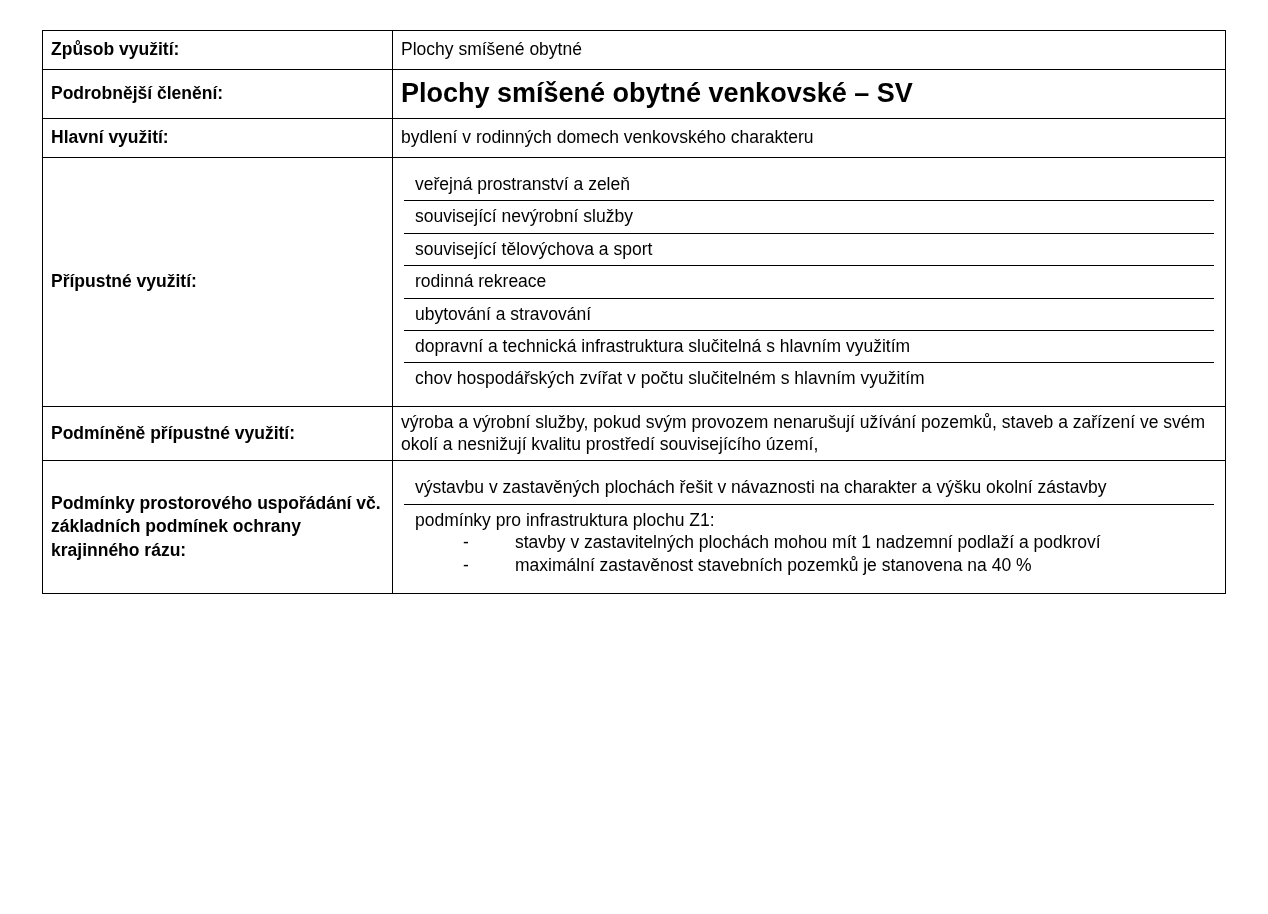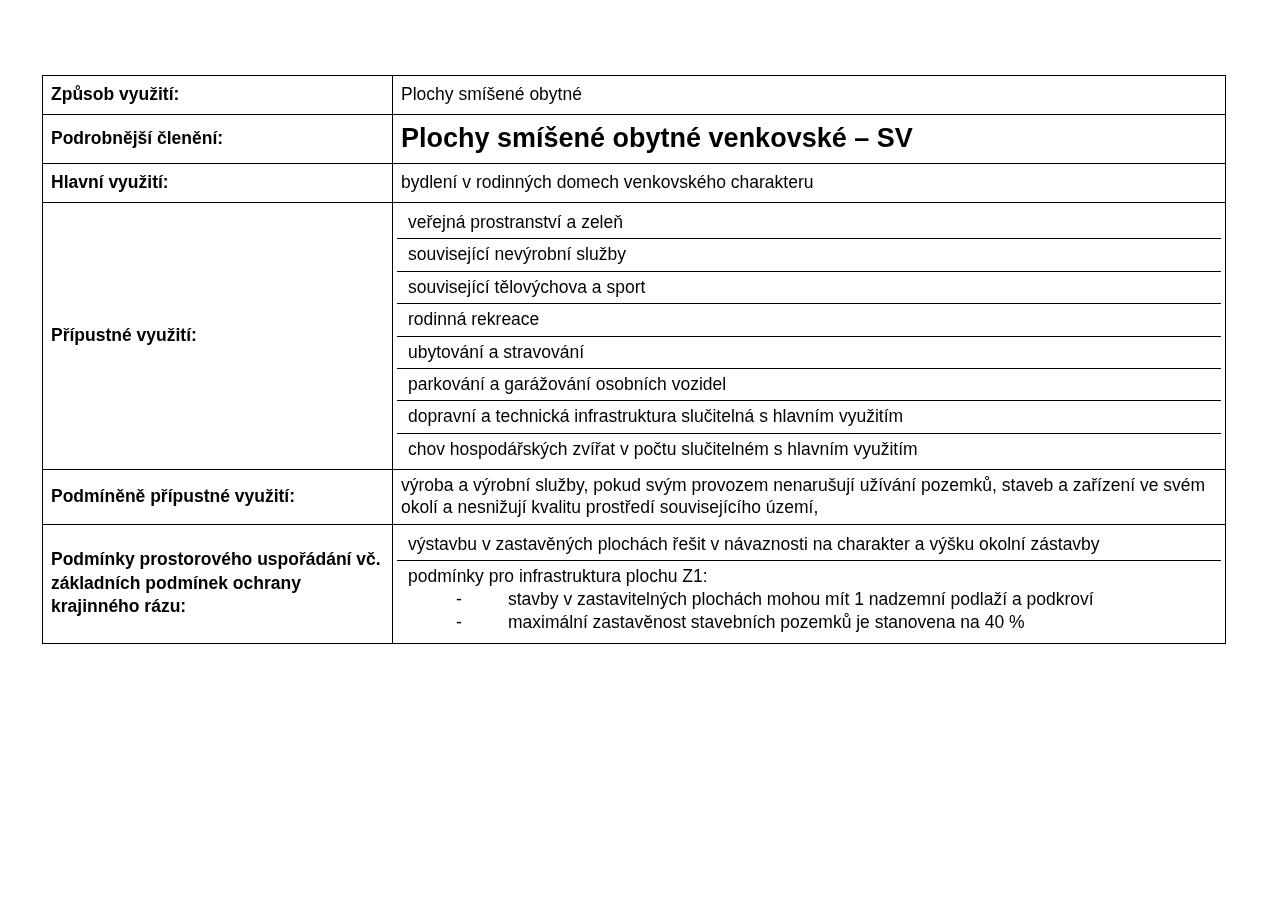--- a/index.html
+++ b/index.html
@@ -14,21 +14,20 @@
     font-family: "Liberation Sans", sans-serif;
     color: #000000;
     overflow: hidden;
   }
 
   .page {
     position: relative;
     width: 1268px;
     height: 828px;
     box-sizing: border-box;
-    margin-top: 45px;
   }
 
   .zoning-table {
     position: absolute;
     left: 42px;
     top: 30px;
     width: 1183px;
     border-collapse: collapse;
     table-layout: fixed;
   }
@@ -91,21 +90,21 @@
     border-bottom: 1.6px solid #000000;
     padding: 4px 8px 5px 11px;
     font-size: 17.5px;
     line-height: 1.28;
     vertical-align: middle;
   }
   .nested tr:last-child td {
     border-bottom: 0;
   }
   .nested-host {
-    padding: 4px !important;
+    padding: 11px !important;
     border-radius: 21px;
   }
 
   .para {
     margin: 0;
   }
 
   .dash-list {
     margin: 0;
     padding: 0;
@@ -166,23 +165,20 @@
                 <td>související nevýrobní služby</td>
               </tr>
               <tr>
                 <td>související tělovýchova a sport</td>
               </tr>
               <tr>
                 <td>rodinná rekreace</td>
               </tr>
               <tr>
                 <td>ubytování a stravování</td>
-              </tr>
-              <tr>
-                <td>parkování a garážování osobních vozidel</td>
               </tr>
               <tr>
                 <td>dopravní a technická infrastruktura slučitelná s hlavním využitím</td>
               </tr>
               <tr>
                 <td>chov hospodářských zvířat v počtu slučitelném s hlavním využitím</td>
               </tr>
             </tbody>
           </table>
         </td>

